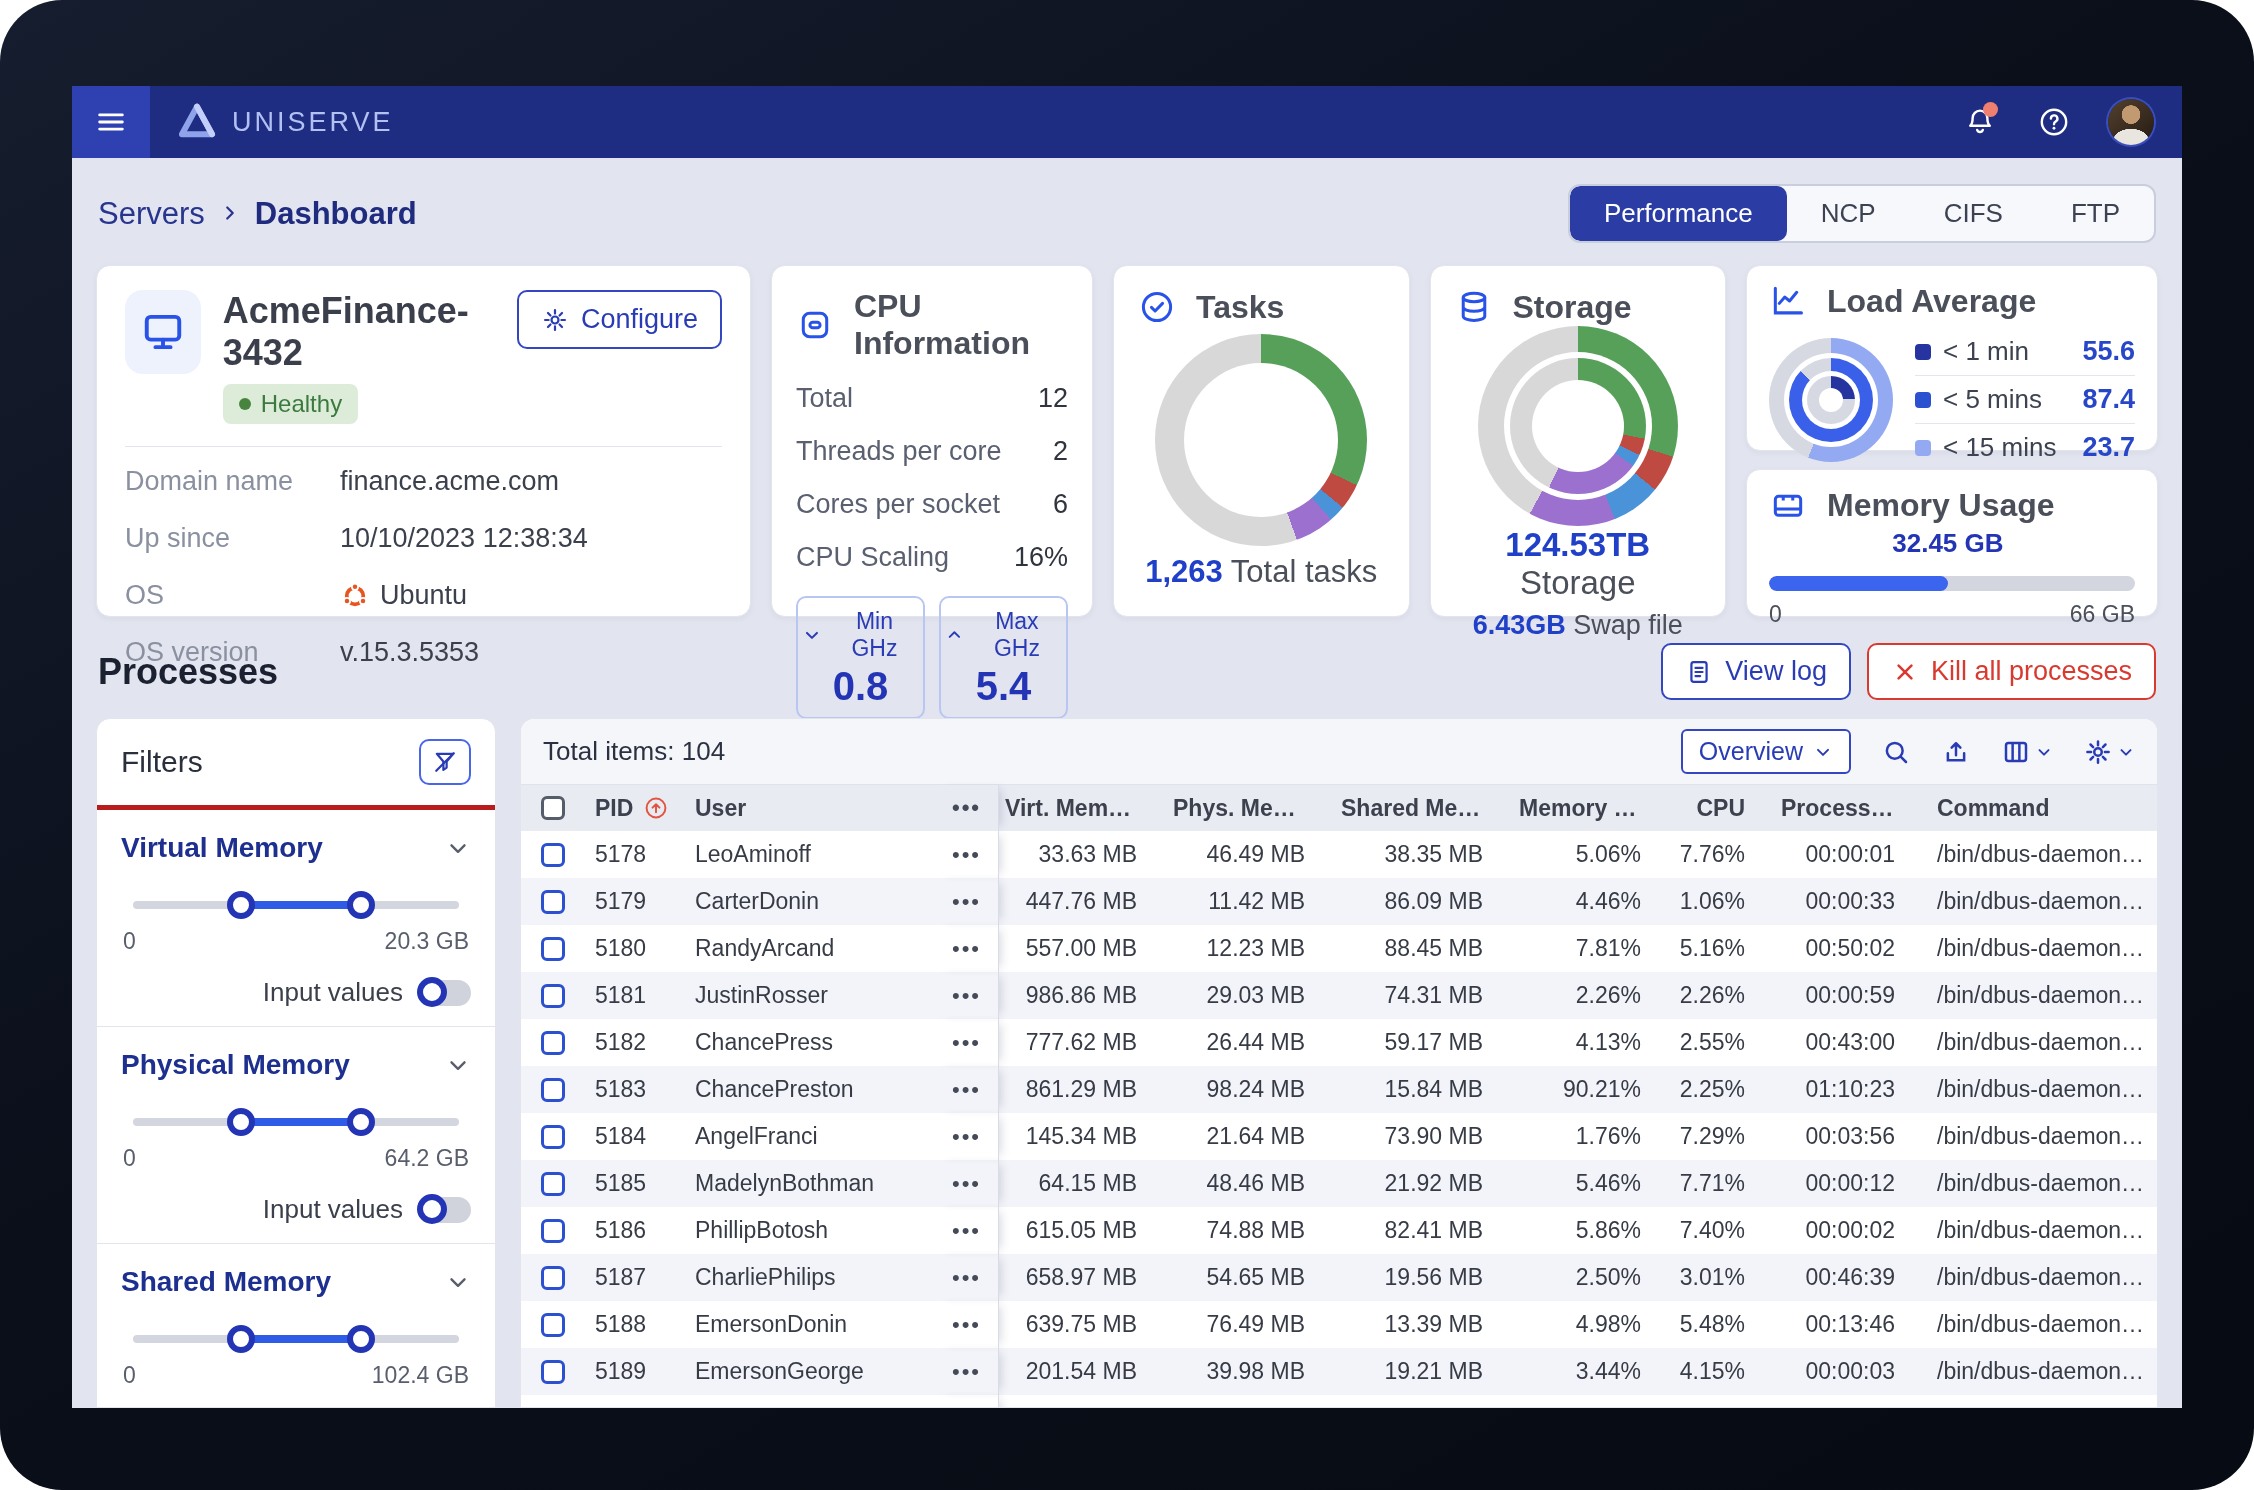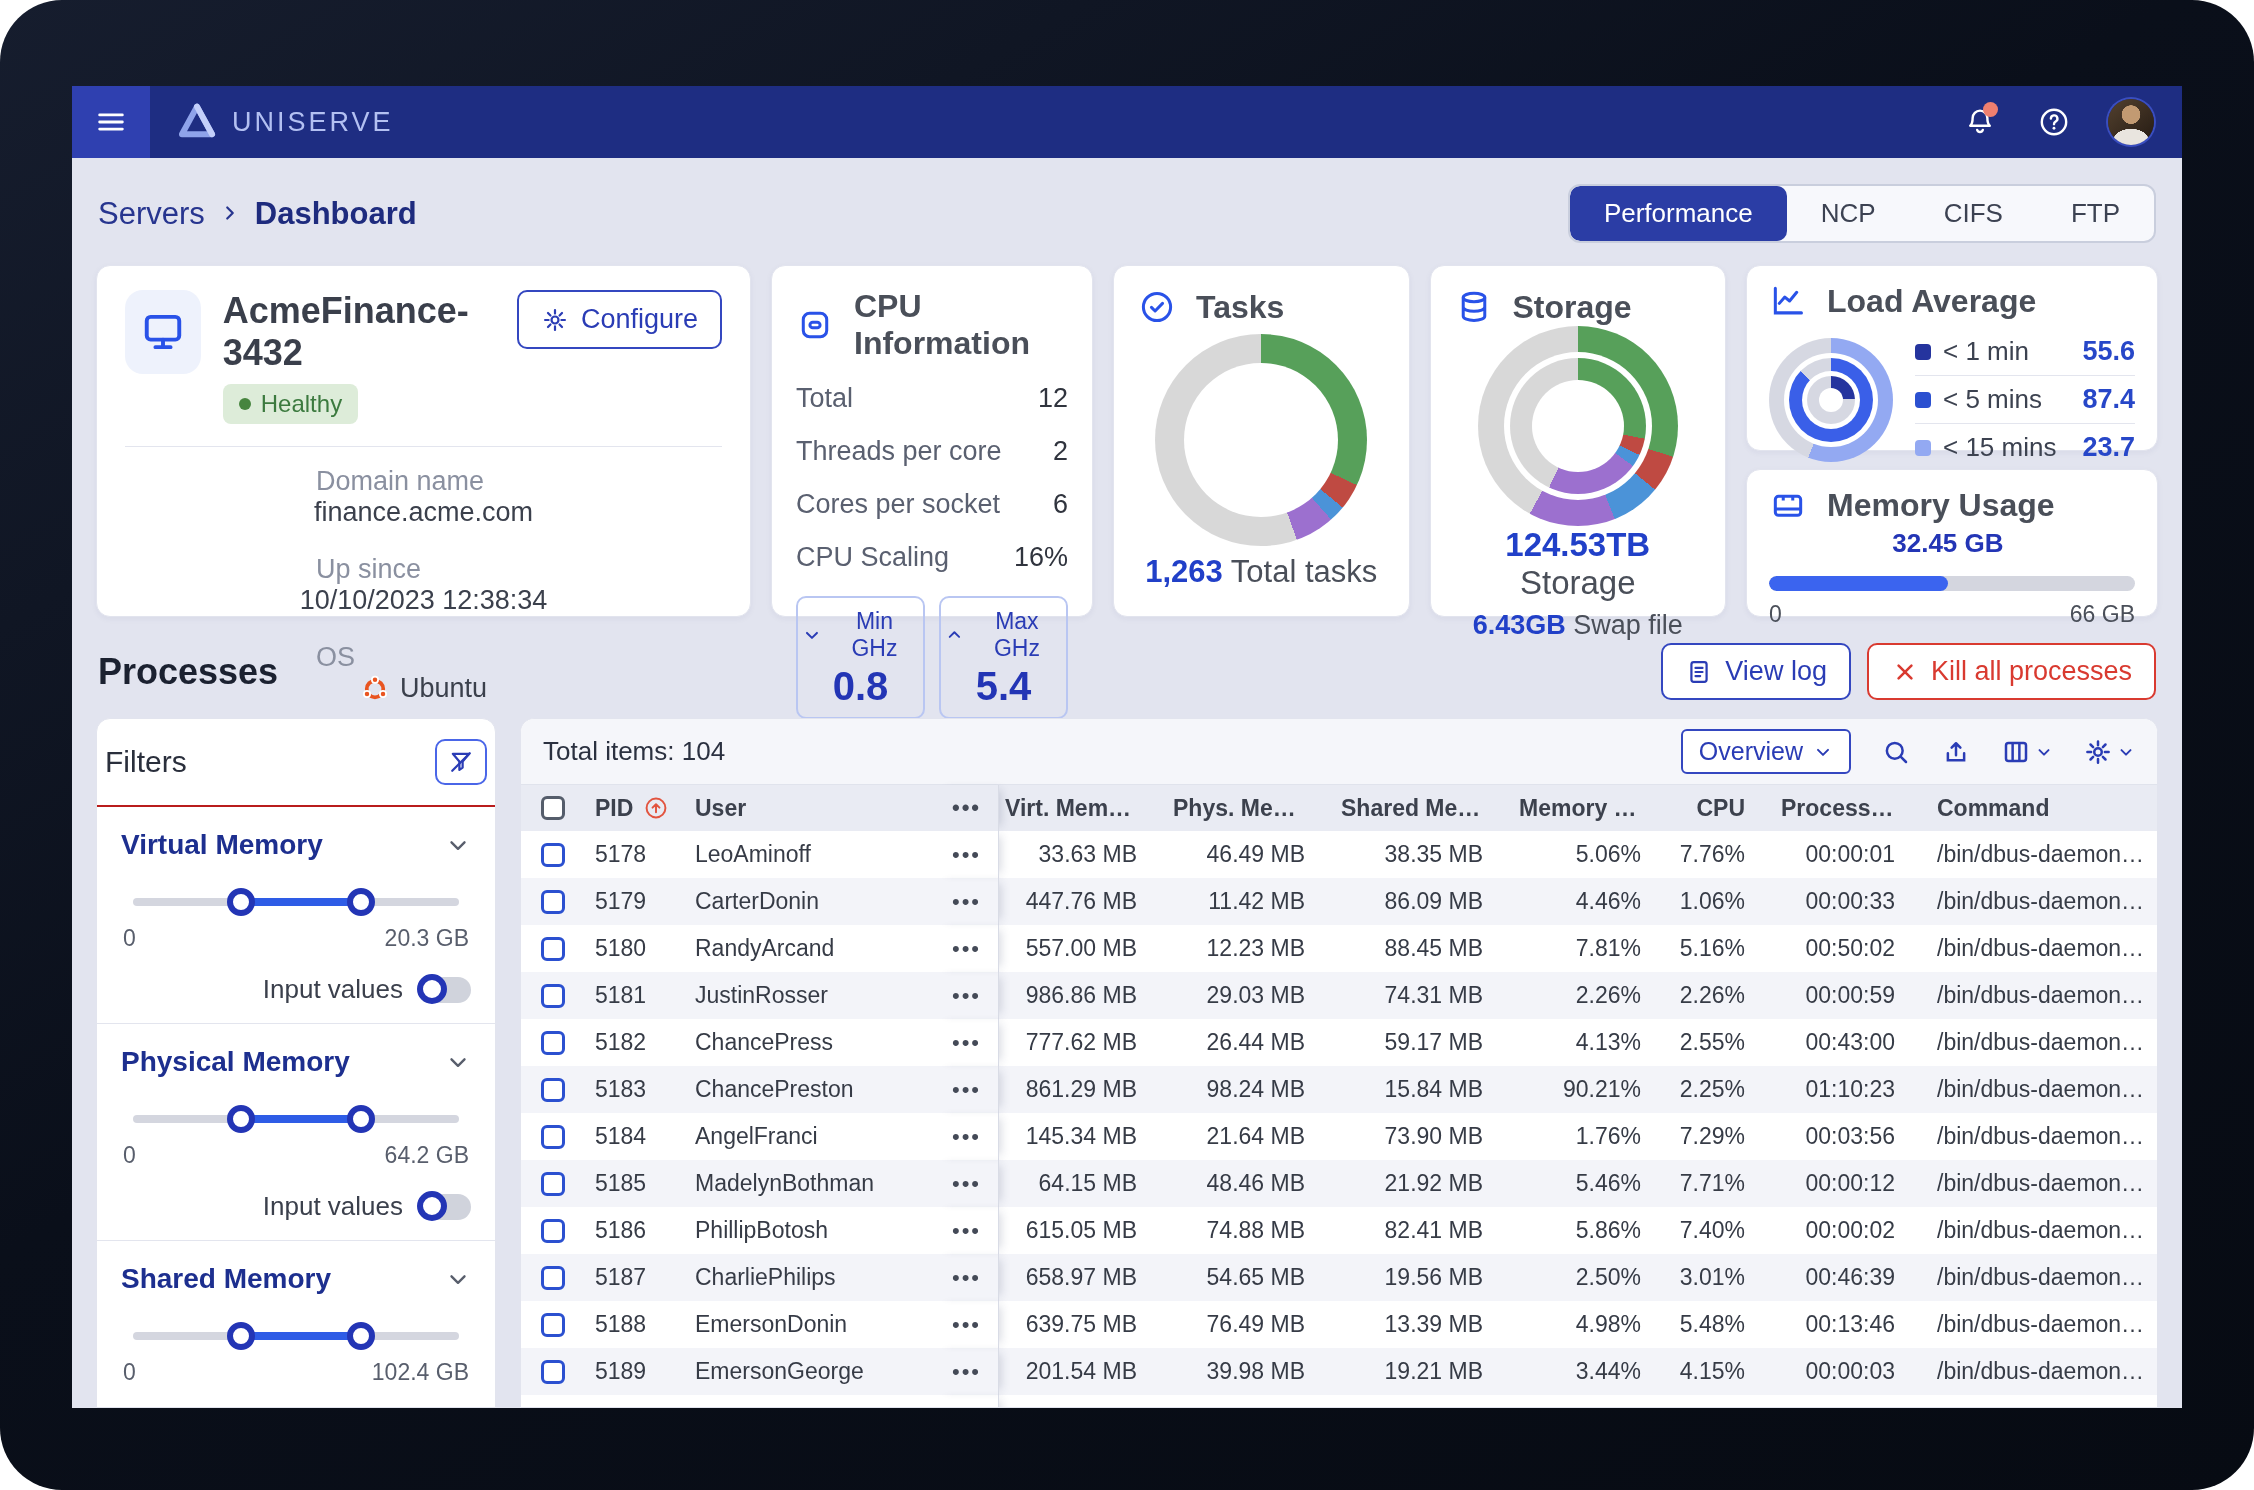--- a/index.html
+++ b/index.html
@@ -51,21 +51,21 @@
   .server-head { display:flex; align-items:flex-start; }
   .server-icon { width:84px; height:84px; border-radius:18px; background:#eef2fc; display:flex; align-items:center; justify-content:center; }
   .server-icon svg { width:52px; height:52px; }
   .server-titlebox { margin-left:22px; }
   .server-name { font-size:36px; font-weight:600; color:#3a3f4b; }
   .badge-healthy { margin-top:10px; display:inline-flex; align-items:center; gap:10px; background:#ddecd9; color:#3c7a3f; font-size:24px; padding:6px 16px; border-radius:8px; }
   .badge-dot { width:12px; height:12px; border-radius:50%; background:#47853f; }
   .btn-configure { margin-left:auto; display:flex; align-items:center; gap:12px; border:2px solid #3447c0; border-radius:10px; background:#fff; color:#2a3cb5; font-size:27px; padding:12px 22px; cursor:pointer; }
   .btn-configure svg { width:28px; height:28px; }
   .server-divider { height:1px; background:#e3e5ee; margin:22px 0 6px 0; }
-  .detail-row { display:flex; align-items:center; padding:13px 0; font-size:27px;flex-direction:column; }
+  .detail-row { display:flex; align-items:center; padding:13px 0; font-size:27px; }
   .detail-label { width:215px; color:#8a90a0; }
   .detail-value { color:#3b404c; display:flex; align-items:center; gap:10px; }
   .detail-value svg { width:30px; height:30px; }
 
   
   .cpu-card { flex:0 0 322px; padding:22px 24px; }
   .card-title { display:flex; align-items:center; gap:20px; font-size:32px; font-weight:600; color:#4a4f59; }
   .card-title svg { width:38px; height:38px; flex:0 0 38px; }
   .cpu-rows { margin-top:10px; }
   .cpu-row { display:flex; justify-content:space-between; font-size:27px; padding:11px 0; color:#5a6070; }
@@ -121,21 +121,21 @@
   .btn-outline { display:flex; align-items:center; gap:12px; font-size:27px; padding:11px 22px; border-radius:10px; background:#fff; cursor:pointer; }
   .btn-outline svg { width:28px; height:28px; }
   .btn-viewlog { border:2px solid #3447c0; color:#2a3cb5; }
   .btn-kill { border:2px solid #d93a30; color:#d93a30; }
 
   
   .lower { flex:1; display:flex; gap:24px; overflow:hidden; }
 
   
   .filters { flex:0 0 400px; background:#fff; border:1px solid #e2e4ee; border-radius:14px 14px 0 0; overflow:hidden; }
-  .filters-head { display:flex; align-items:center; padding:20px 8px; border-bottom:2px solid #b91c1c; }
+  .filters-head { display:flex; align-items:center; padding:20px 24px; border-bottom:5px solid #b91c1c; }
   .filters-title { font-size:30px; color:#2a2f3c; }
   .filter-clear { margin-left:auto; width:52px; height:46px; border:2px solid #4a66e8; border-radius:10px; display:flex; align-items:center; justify-content:center; cursor:pointer; }
   .filter-clear svg { width:28px; height:28px; }
   .fsection { padding:22px 24px 18px 24px; border-bottom:1px solid #e3e5ee; }
   .fsection-head { display:flex; align-items:center; }
   .fsection-title { font-size:28px; font-weight:bold; color:#1d2f8f; }
   .fsection-head svg { margin-left:auto; width:26px; height:26px; }
   .slider { position:relative; height:30px; margin:26px 12px 0 12px; }
   .track { position:absolute; left:0; right:0; top:11px; height:8px; border-radius:5px; background:#d4d6df; }
   .srange { position:absolute; top:11px; height:8px; background:#2e5ce6; }

